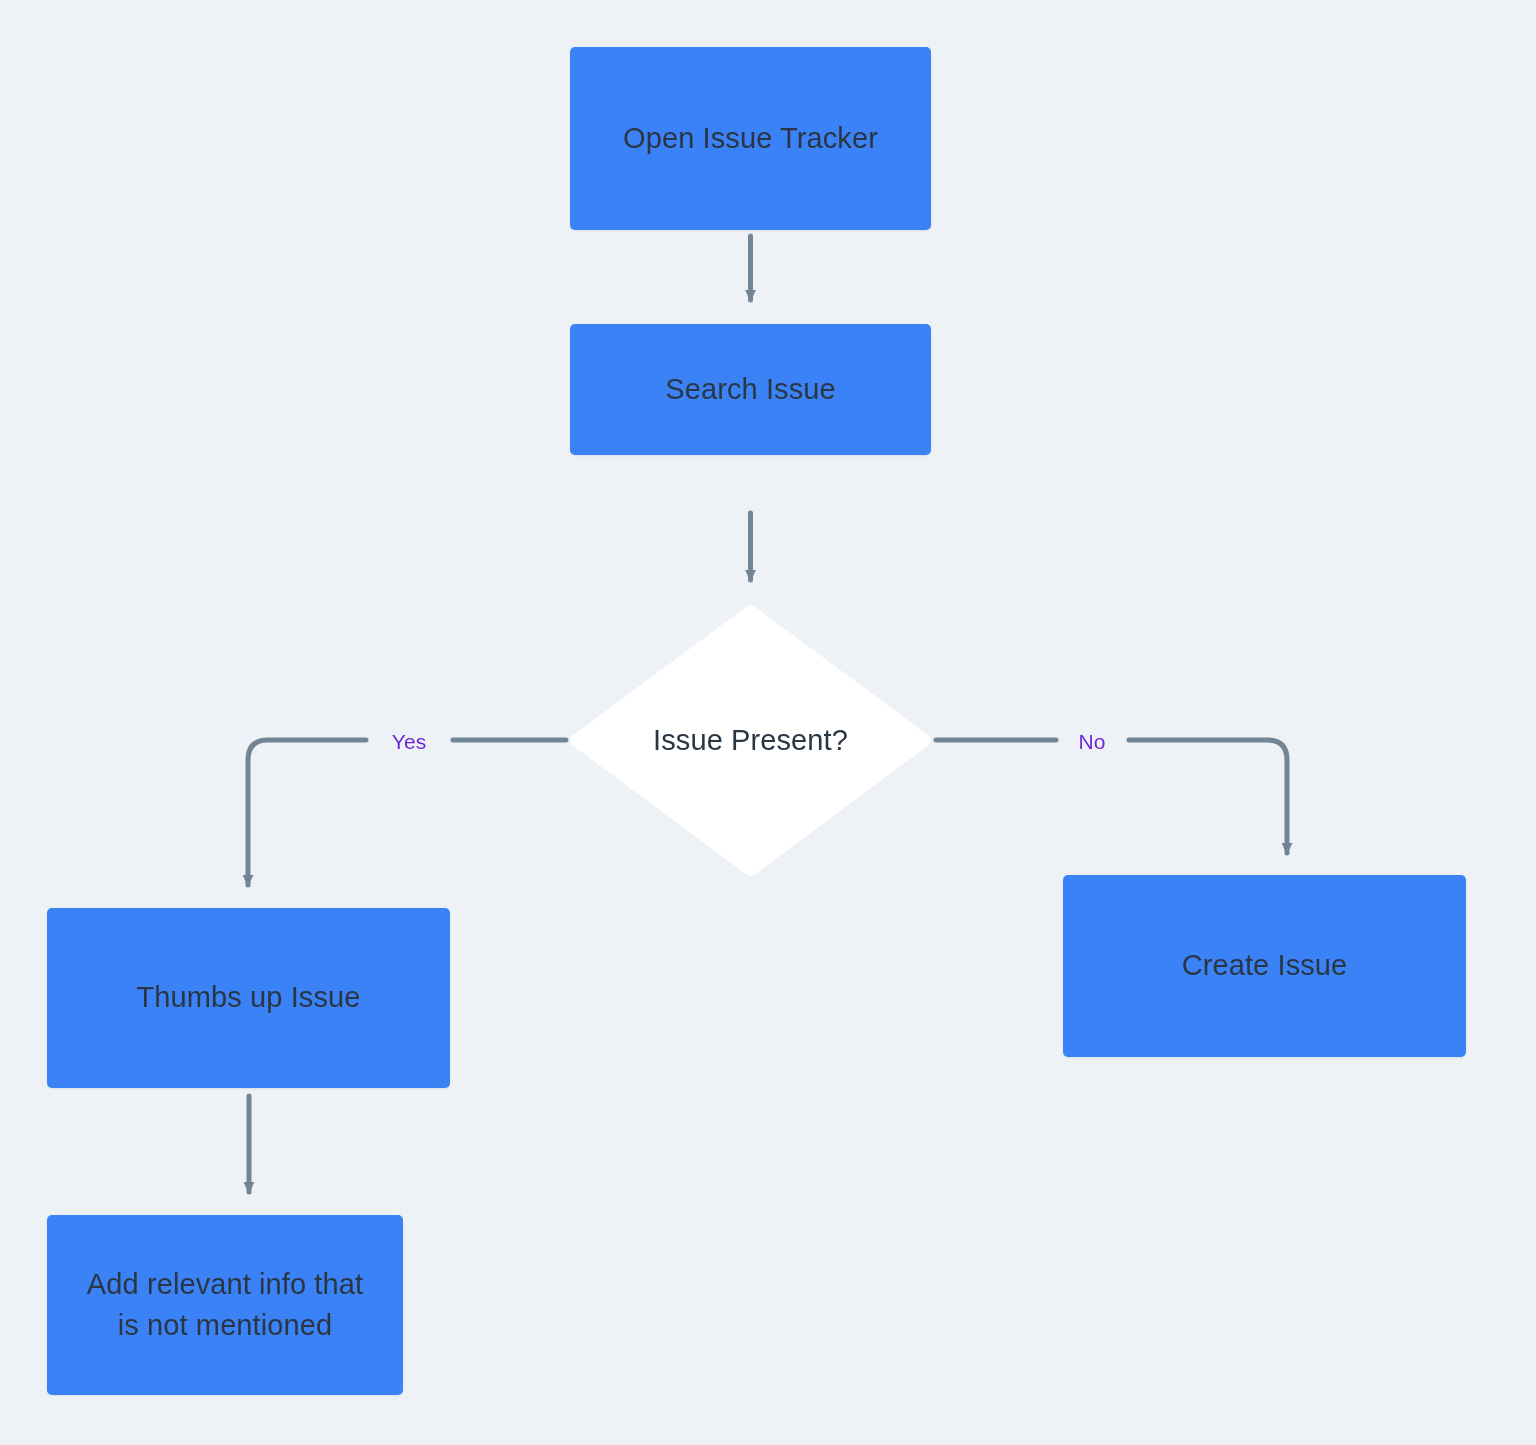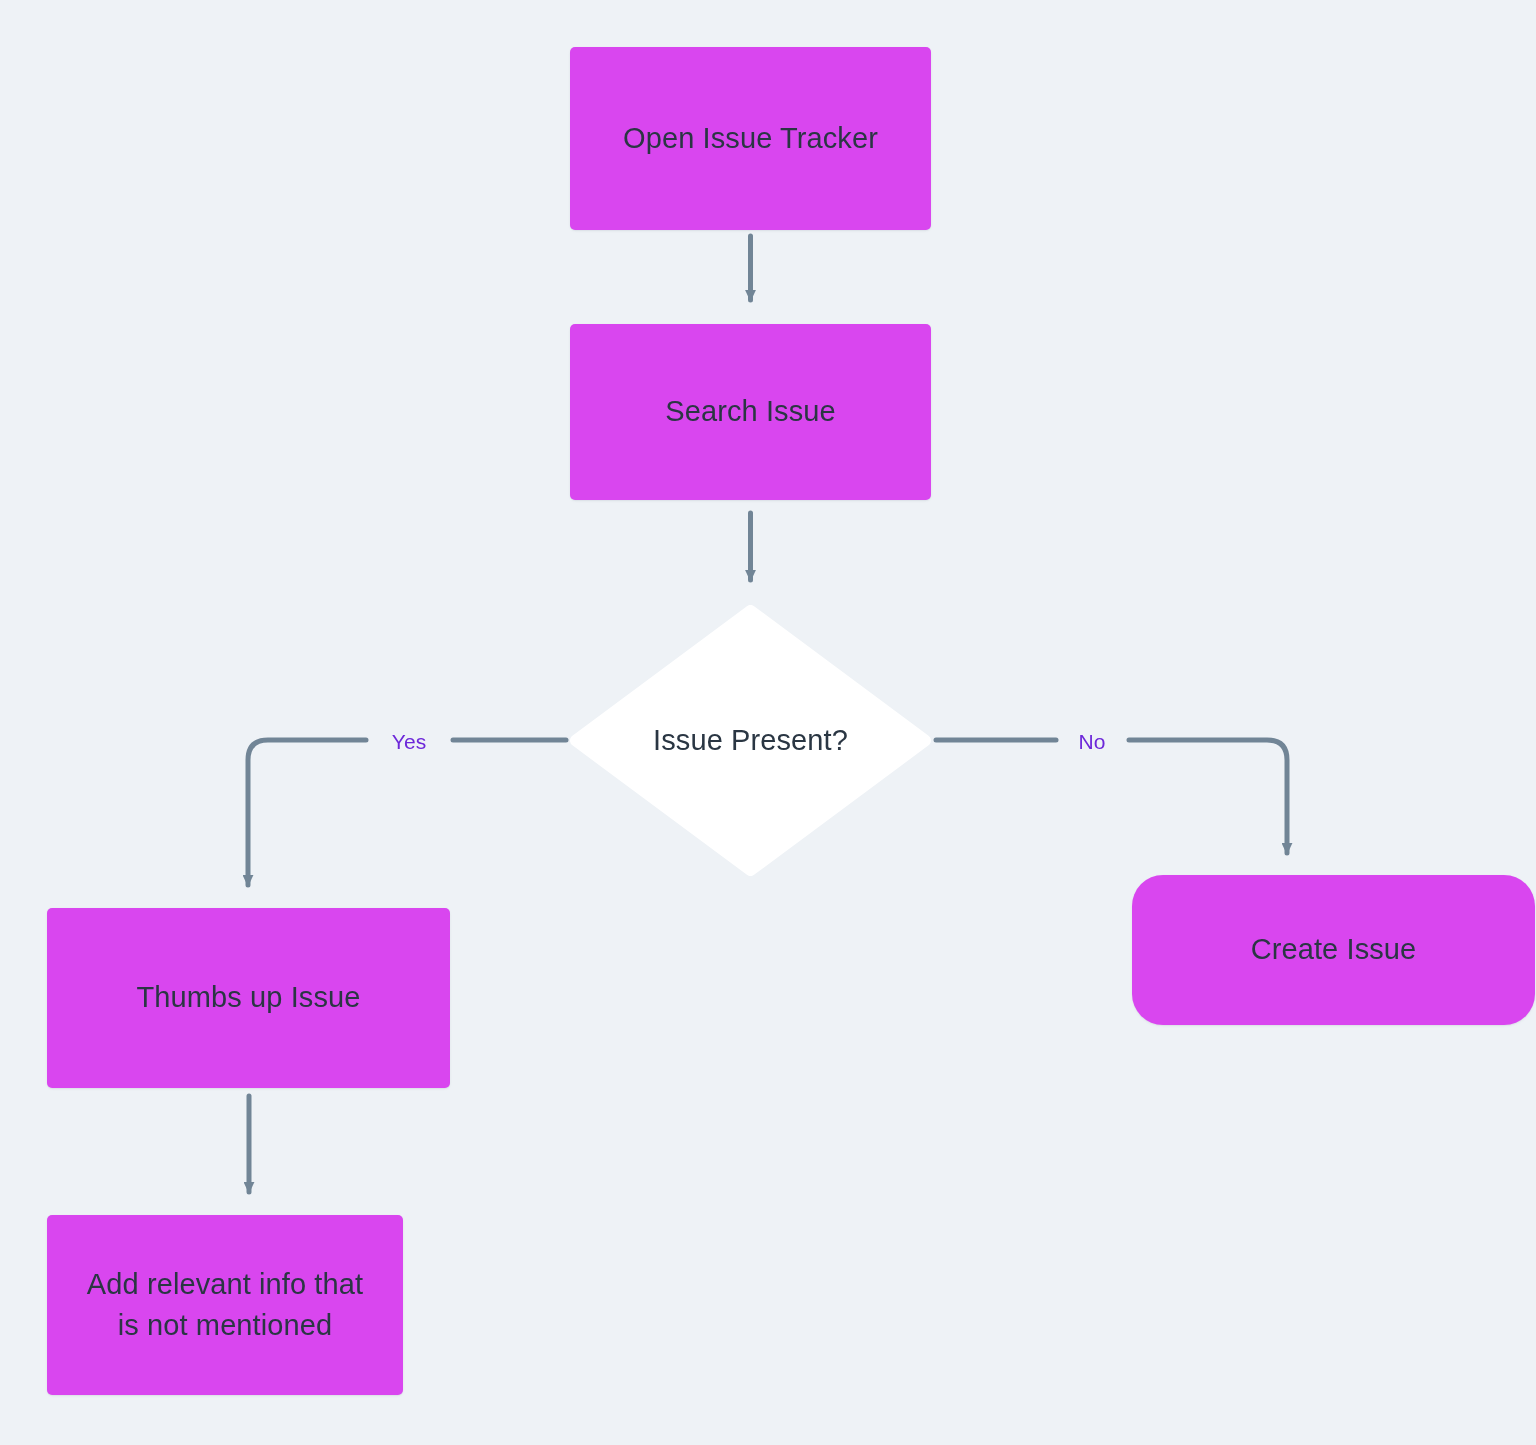--- a/index.html
+++ b/index.html
@@ -27,21 +27,21 @@
     align-items:center;
     justify-content:center;
     text-align:center;
     color:#2a3643;
     font-size:29px;
     font-weight:400;
     line-height:1.42;
     letter-spacing:0.1px;
   }
   .node.process {
-    background:#d946ef;
+    background:#3b82f6;
     border-radius:5px;
     box-shadow:0 1px 3px rgba(40,60,80,0.06), 0 1px 1px rgba(40,60,80,0.04);
   }
   .node.decision {
     background:transparent;
     box-shadow:none;
   }
   .diamond-shape {
     position:absolute; left:0; top:0;
     width:100%; height:100%;
@@ -104,41 +104,41 @@
     
     <g>
       <path d="M249,1096 L249,1192" fill="none" stroke="#718596" stroke-width="5" stroke-linecap="round" marker-end="url(#arrowhead)"></path>
     </g>
   </svg>
 
   <div class="node process" style="left:570px; top:47px; width:361px; height:183px;">
     <span class="label">Open Issue Tracker</span>
   </div>
 
-  <div class="node process" style="left:570px; top:324px; width:361px; height:176px;">
+  <div class="node process" style="left:570px; top:324px; width:361px; height:131px;">
     <span class="label">Search Issue</span>
   </div>
 
   <div class="node process" style="left:47px; top:908px; width:403px; height:180px;">
     <span class="label">Thumbs up Issue</span>
   </div>
 
   <div class="node decision" style="left:570px; top:605px; width:361px; height:271px;">
     <svg class="diamond-shape" viewBox="0 0 361 271" preserveAspectRatio="none">
       <path d="M180.5,6 L355,135.5 L180.5,265 L6,135.5 Z" fill="#ffffff" stroke="none" stroke-linejoin="round" stroke-width="12"></path>
       <path d="M180.5,6 L355,135.5 L180.5,265 L6,135.5 Z" fill="#ffffff" stroke="#ffffff" stroke-linejoin="round" stroke-width="12"></path>
     </svg>
     <span class="label">Issue Present?</span>
   </div>
 
   <div class="node process" style="left:47px; top:1215px; width:356px; height:180px;">
     <span class="label" style="max-width:330px;">Add relevant info that is not mentioned</span>
   </div>
 
-  <div class="node process" style="left:1132px; top:875px; width:403px; height:150px;border-radius:31px;">
+  <div class="node process" style="left:1063px; top:875px; width:403px; height:182px;">
     <span class="label">Create Issue</span>
   </div>
 
   <div class="edge-label" style="left:409px; top:741px;">Yes</div>
 
   <div class="edge-label" style="left:1092px; top:741px;text-align:right;">No</div>
 
 </div>
 
 </body></html>

